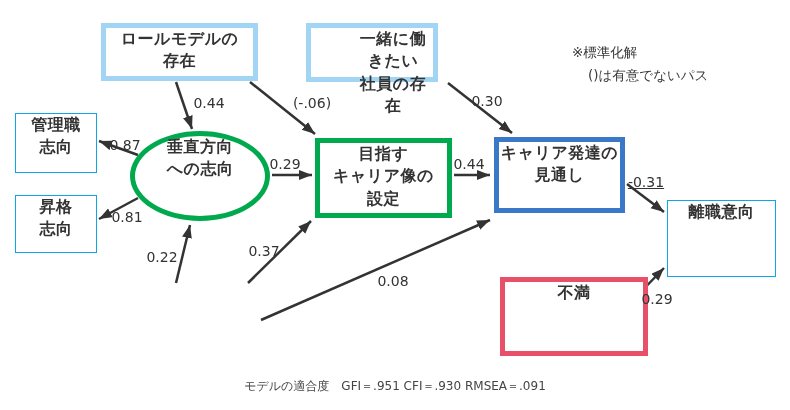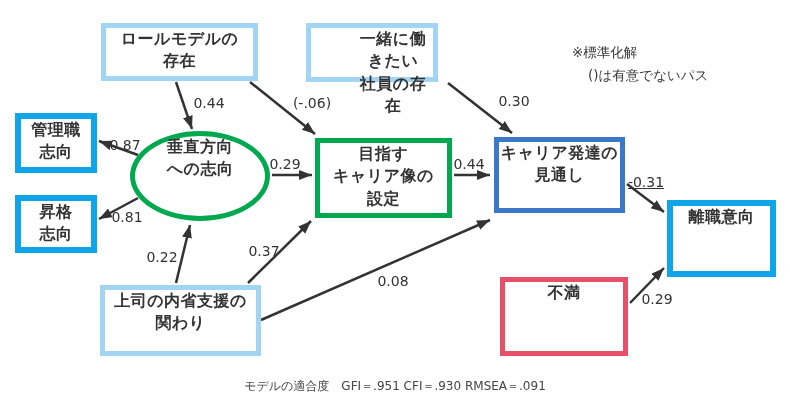--- a/index.html
+++ b/index.html
@@ -40,21 +40,21 @@
     font-weight: 700;
     font-size: 16px;
     line-height: 1.4;
     color: #333;
     letter-spacing: 0.5px;
   }
   .box-lightblue { border: 5px solid var(--light-blue, #A2D4F4); }
   .box-green     { border: 5px solid var(--green, #00A84E); }
   .box-blue      { border: 5px solid var(--blue, #3A79C8); }
   .box-red       { border: 5px solid var(--red, #E8506A); }
-  .box-black     { border: 6px solid #0ea5e9; }
+  .box-black     { border: 1px solid #0ea5e9; }
   .ellipse       { border-radius: 50%; }
   .coef {
     position: absolute;
     transform: translateX(-50%);
     font-size: 14px;
     color: #333;
     white-space: nowrap;
   }
   .note-line {
     position: absolute;
@@ -132,32 +132,28 @@
 
   <div class="node box-blue" style="left:494px; top:137px; width:131px; height:76px;">
     <span class="node-label">キャリア発達の
 見通し</span>
   </div>
 
   <div class="node box-black" style="left:667px; top:200px; width:109px; height:77px;">
     <span class="node-label">離職意向</span>
   </div>
 
-  <div class="node box-lightblue" style="left:100px; top:285px; width:161px; height:71px;">
-    <span class="node-label">上司の内省支援の
-関わり</span>
-  </div>
 
-  <div class="node box-red" style="left:500px; top:277px; width:128px; height:79px;">
+  <div class="node box-red" style="left:500px; top:277px; width:148px; height:79px;">
     <span class="node-label">不満</span>
   </div>
 
   <span class="coef" style="left:209px; top:95px;">0.44</span>
   <span class="coef" style="left:312px; top:95px;">(-.06)</span>
-  <span class="coef" style="left:487px; top:93px;margin-left:27px;">0.30</span>
+  <span class="coef" style="left:487px; top:93px;">0.30</span>
   <span class="coef" style="left:125px; top:137px;">0.87</span>
   <span class="coef" style="left:127px; top:209px;">0.81</span>
   <span class="coef" style="left:285px; top:156px;">0.29</span>
   <span class="coef" style="left:469px; top:156px;">0.44</span>
   <span class="coef" style="left:646px; top:174px;text-decoration:underline;">-0.31</span>
   <span class="coef" style="left:162px; top:249px;">0.22</span>
   <span class="coef" style="left:264px; top:243px;">0.37</span>
   <span class="coef" style="left:393px; top:273px;text-align:right;">0.08</span>
   <span class="coef" style="left:657px; top:291px;">0.29</span>
 

